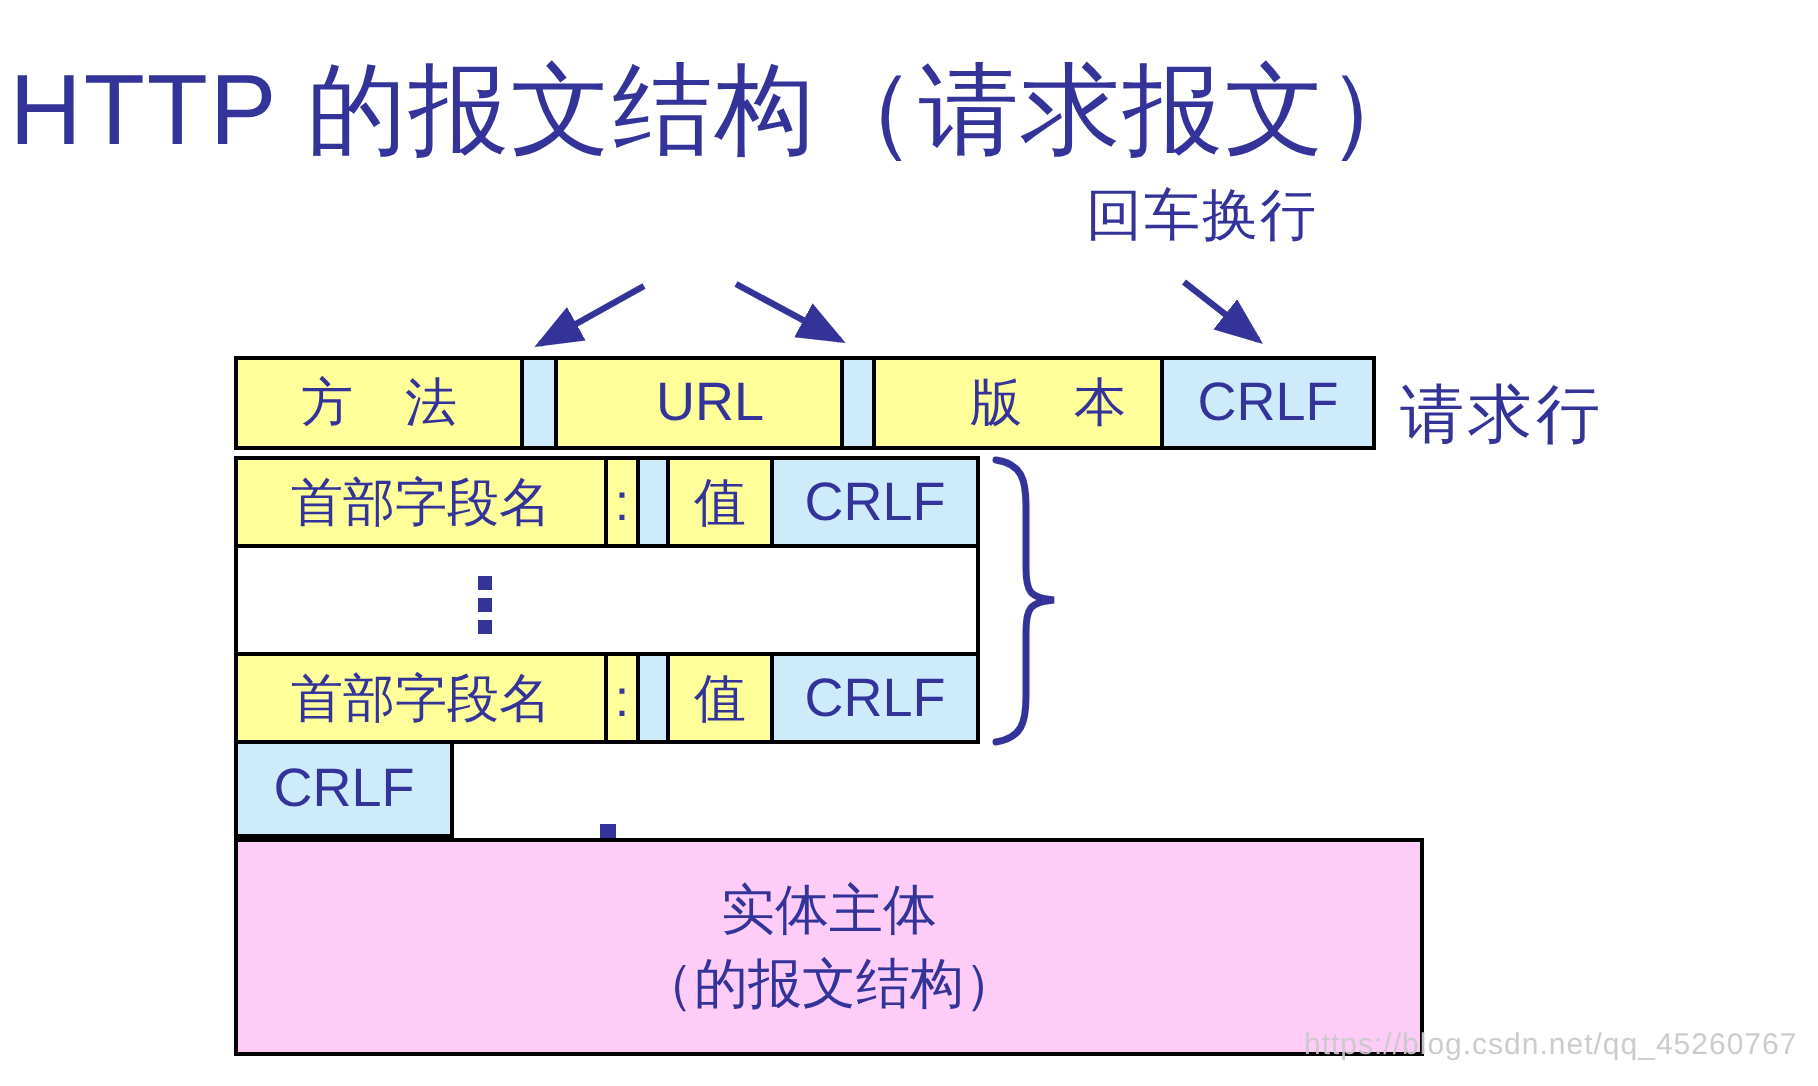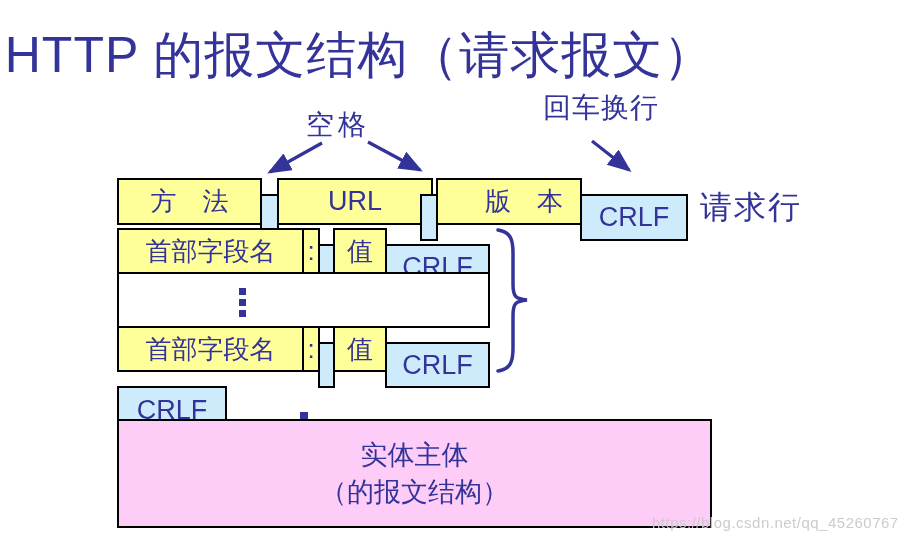--- a/index.html
+++ b/index.html
@@ -28,21 +28,21 @@
   }
   .label-request-line{top:186px;left:700px;}
   .label-header-lines{top:285px;left:533px;}
   .box{
     position:absolute;border:2px solid #000;
     display:flex;align-items:center;justify-content:center;
     font-size:26px;font-weight:500;color:var(--ink);white-space:nowrap;
   }
   .box.latin{font-size:27px;font-weight:400;}
   .yellow{background:var(--yellow);}
-  .blue{background:var(--blue);margin-top:16px;}
+  .blue{background:var(--blue);}
   .white{background:#ffffff;}
   
   .b-method {top:178px;left:117px;width:145px;height:47px;}
   .b-sp1    {top:178px;left:260px;width:19px; height:47px;}
   .b-url    {top:178px;left:277px;width:156px;height:47px;}
   .b-sp2    {top:178px;left:420px;width:18px; height:47px;}
   .b-ver    {top:178px;left:436px;width:146px;height:47px;padding-left:30px;}
   .b-crlf1  {top:178px;left:580px;width:108px;height:47px;}
   
   .r2{top:228px;} .r4{top:326px;}
@@ -71,21 +71,20 @@
     color:rgba(201,201,201,0.95);letter-spacing:0.5px;white-space:nowrap;
   }
 </style>
 </head>
 <body>
 
 <div class="canvas">
 
   <div class="title">HTTP 的报文结构（请求报文）</div>
 
-  <div class="callout callout-space">空格</div>
   <div class="callout callout-crlf">回车换行</div>
 
   <div class="box yellow b-method">方　法</div>
   <div class="box blue b-sp1"></div>
   <div class="box yellow latin b-url">URL</div>
   <div class="box blue b-sp2"></div>
   <div class="box yellow b-ver">版　本</div>
   <div class="box blue latin b-crlf1">CRLF</div>
   <div class="side-label label-request-line">请求行</div>
 

